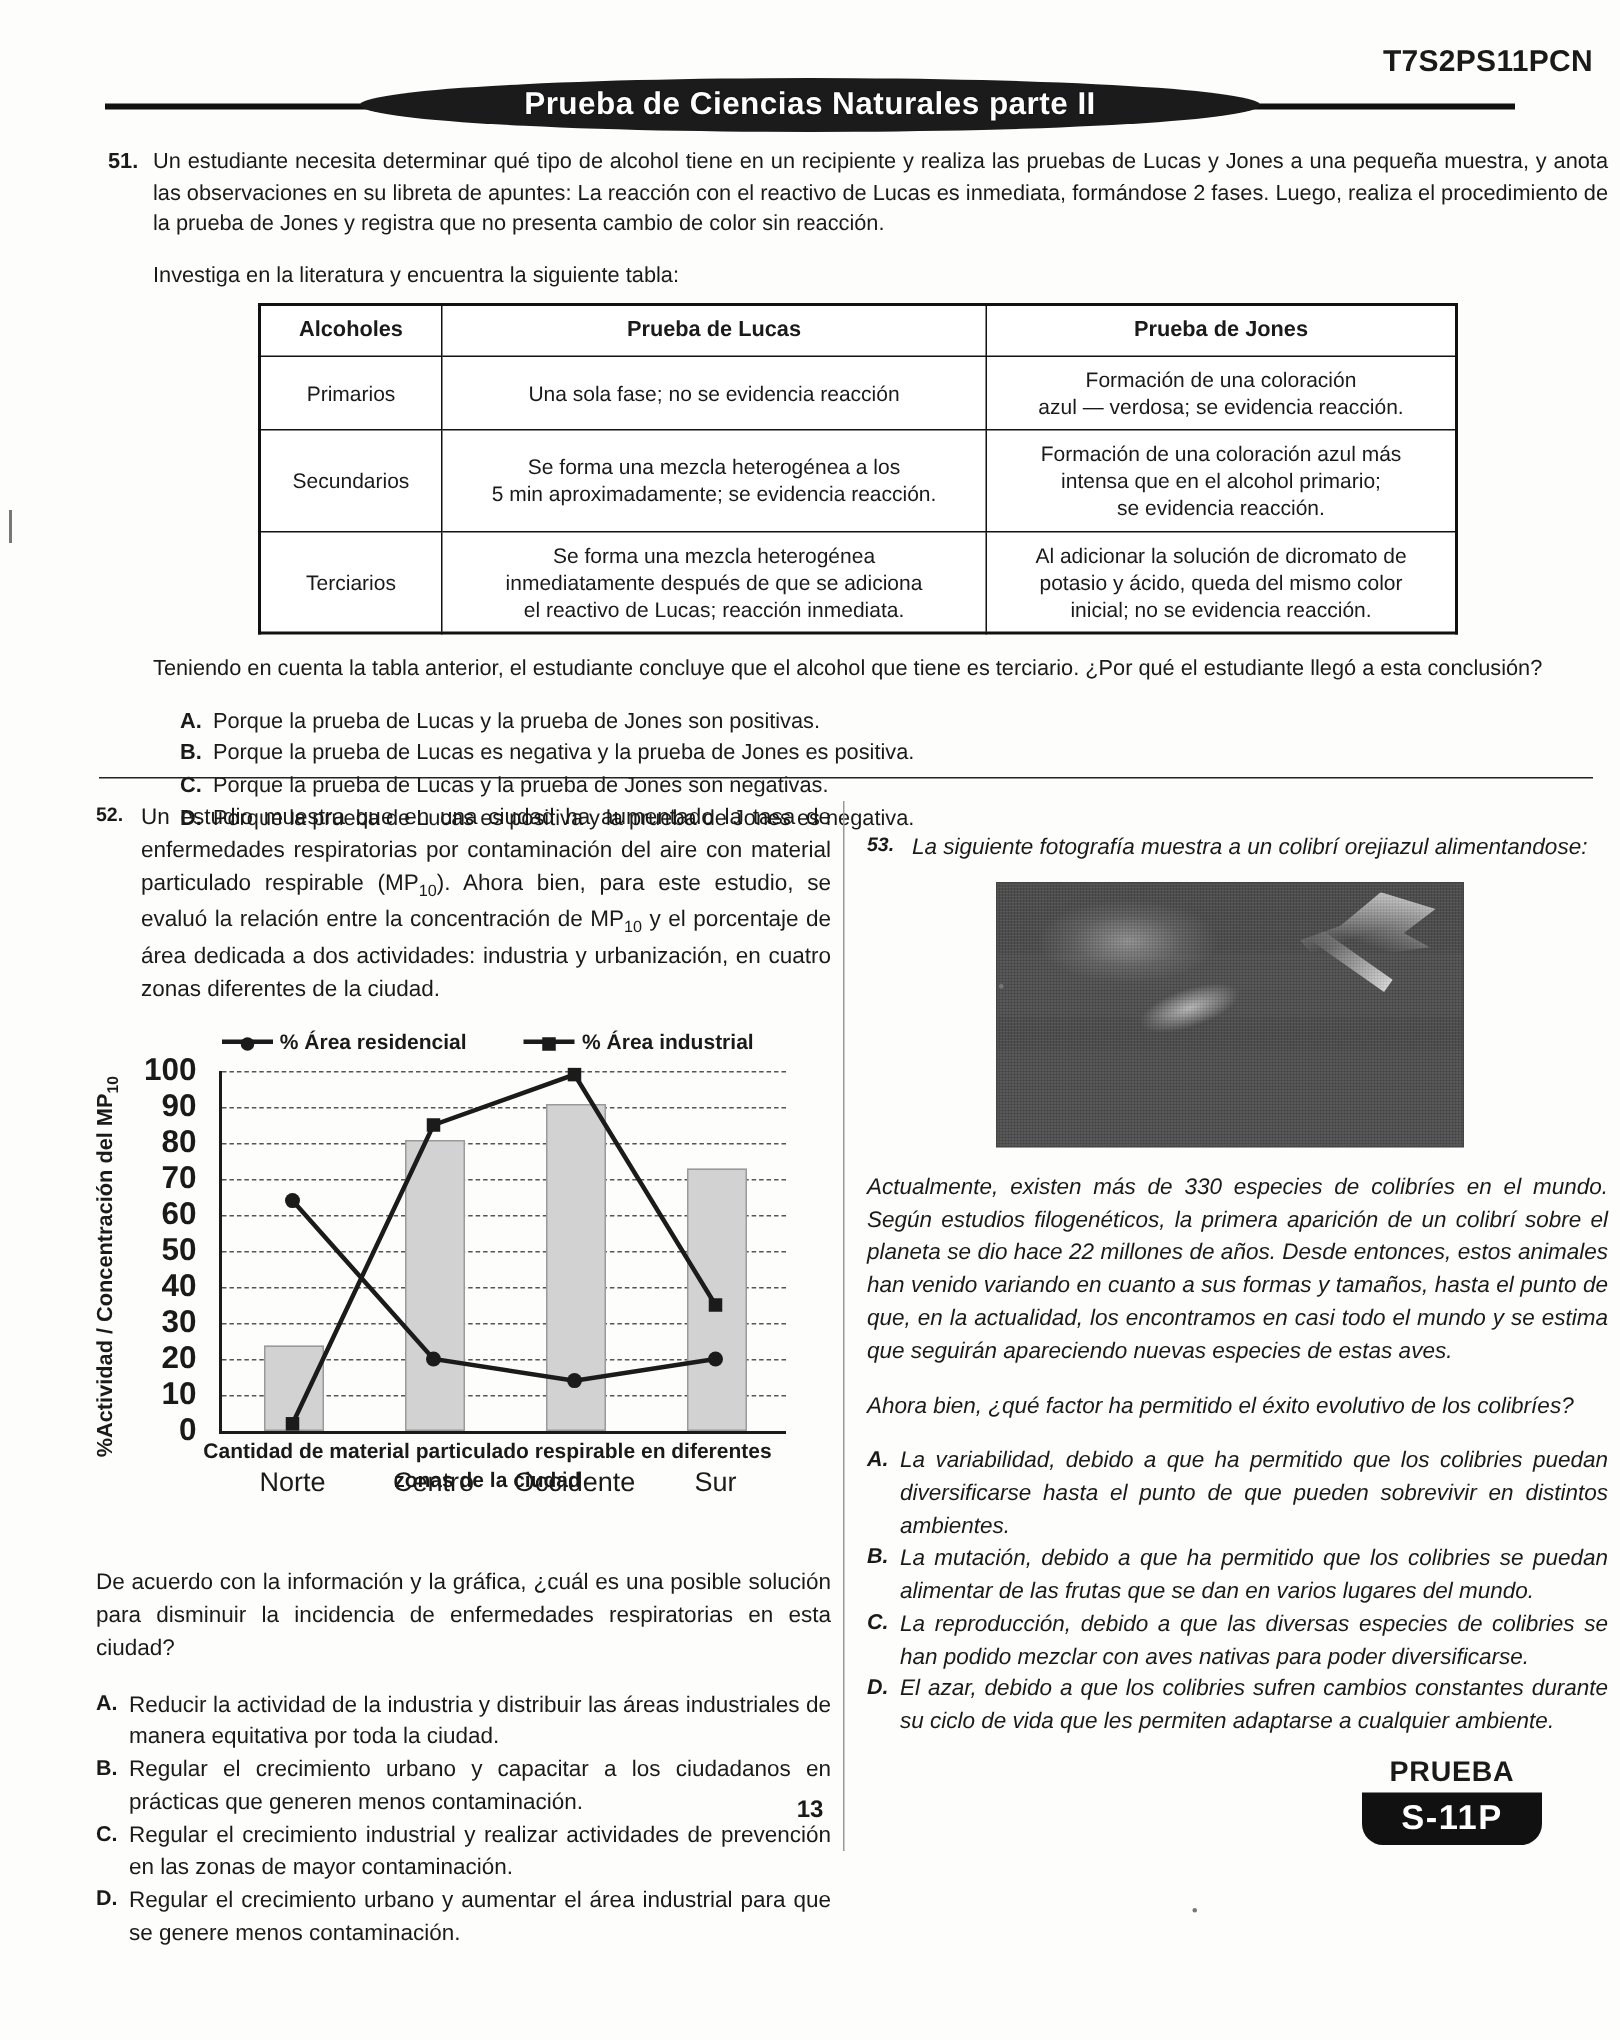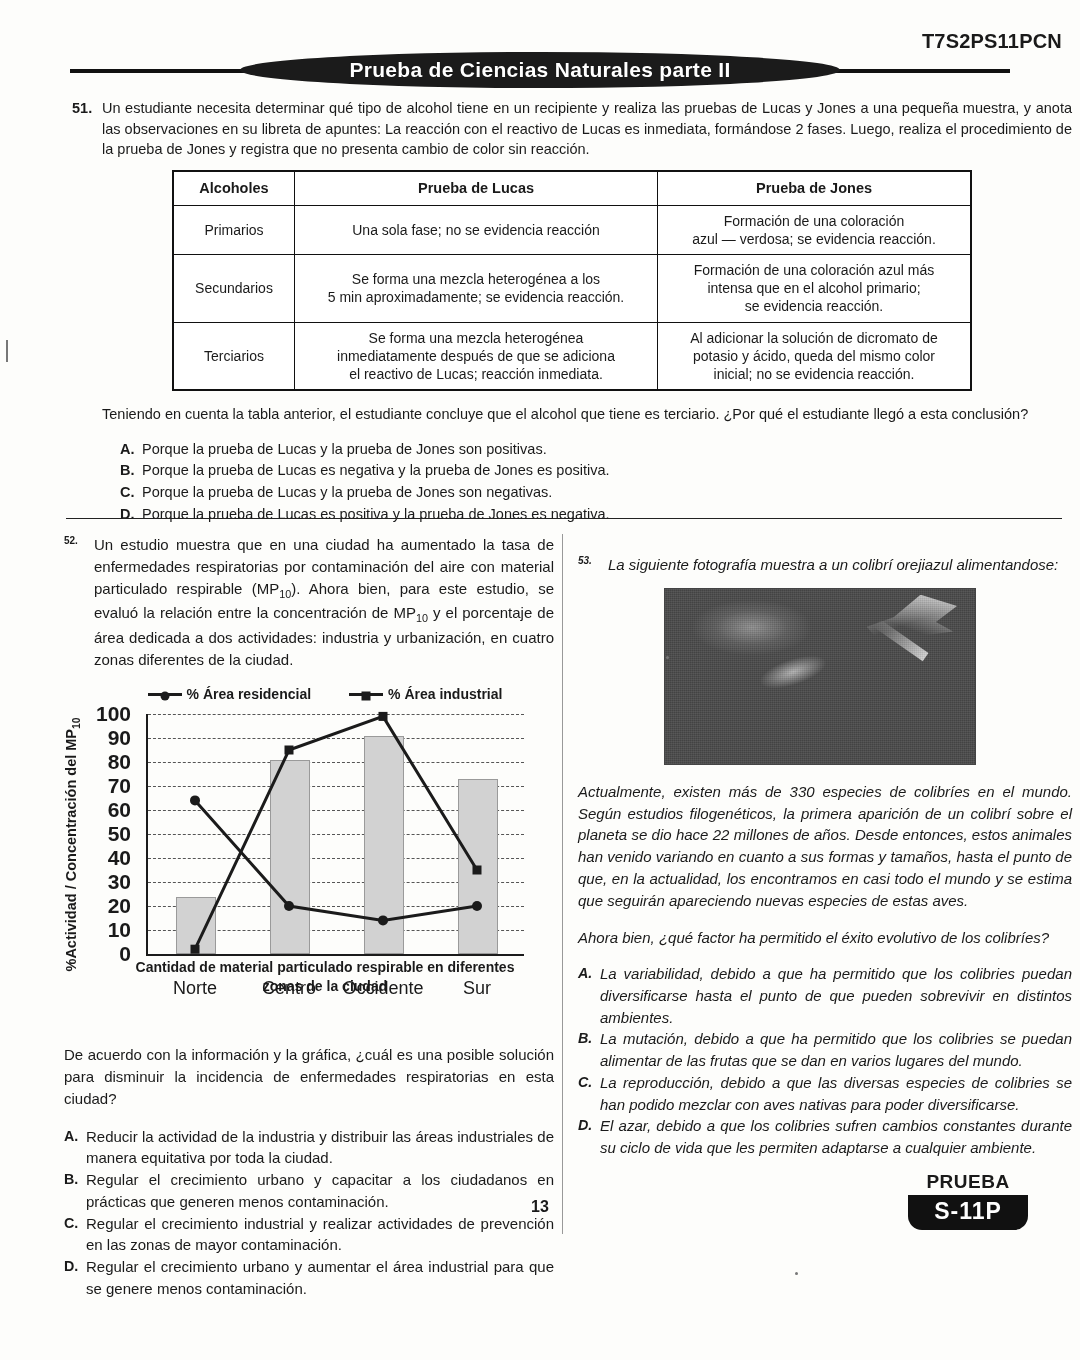--- a/index.html
+++ b/index.html
@@ -81,21 +81,21 @@
     position:absolute; left:562px; top:534px; width:0; height:700px;
     border-left:1.3px solid #999;
   }
 
   
   .colL { position:absolute; top:534px; left:64px; width:490px; }
   .colR { position:absolute; top:554px; left:578px; width:494px;font-style:italic; }
 
   .ctext { font-size:15px; line-height:1.45; text-align:justify; }
   .crow { display:flex; }
-  .cnum { font-weight:bold; font-size:10px; width:30px; flex:none; line-height:1.45; }
+  .cnum { font-weight:bold; font-size:13px; width:30px; flex:none; line-height:1.45; }
   .cbody { flex:1; }
 
   sub { font-size:.72em; }
 
   
   .chart-area { position:relative; width:470px; height:300px; margin-top:16px; margin-left:4px; }
   .legend {
     position:absolute; top:0; left:52px; width:410px;
     display:flex; gap:38px; align-items:center; justify-content:center;
     font-size:14px; font-weight:bold;
@@ -207,20 +207,21 @@
       <span>Prueba de Ciencias Naturales parte II</span>
     </div>
   </div>
 
   <div class="q51">
     <div class="qrow">
       <div class="qnum">51.</div>
       <div class="qbody">Un estudiante necesita determinar qué tipo de alcohol tiene en un recipiente y realiza las pruebas de Lucas y Jones a una pequeña muestra, y anota las observaciones en su libreta de apuntes: La reacción con el reactivo de Lucas es inmediata, formándose 2 fases. Luego, realiza el procedimiento de la prueba de Jones y registra que no presenta cambio de color sin reacción.</div>
     </div>
 
+    <div class="lit-line">Investiga en la literatura y encuentra la siguiente tabla:</div>
 
     <table class="alcohol">
       <thead>
         <tr>
           <th>Alcoholes</th>
           <th>Prueba de Lucas</th>
           <th>Prueba de Jones</th>
         </tr>
       </thead>
       <tbody>

